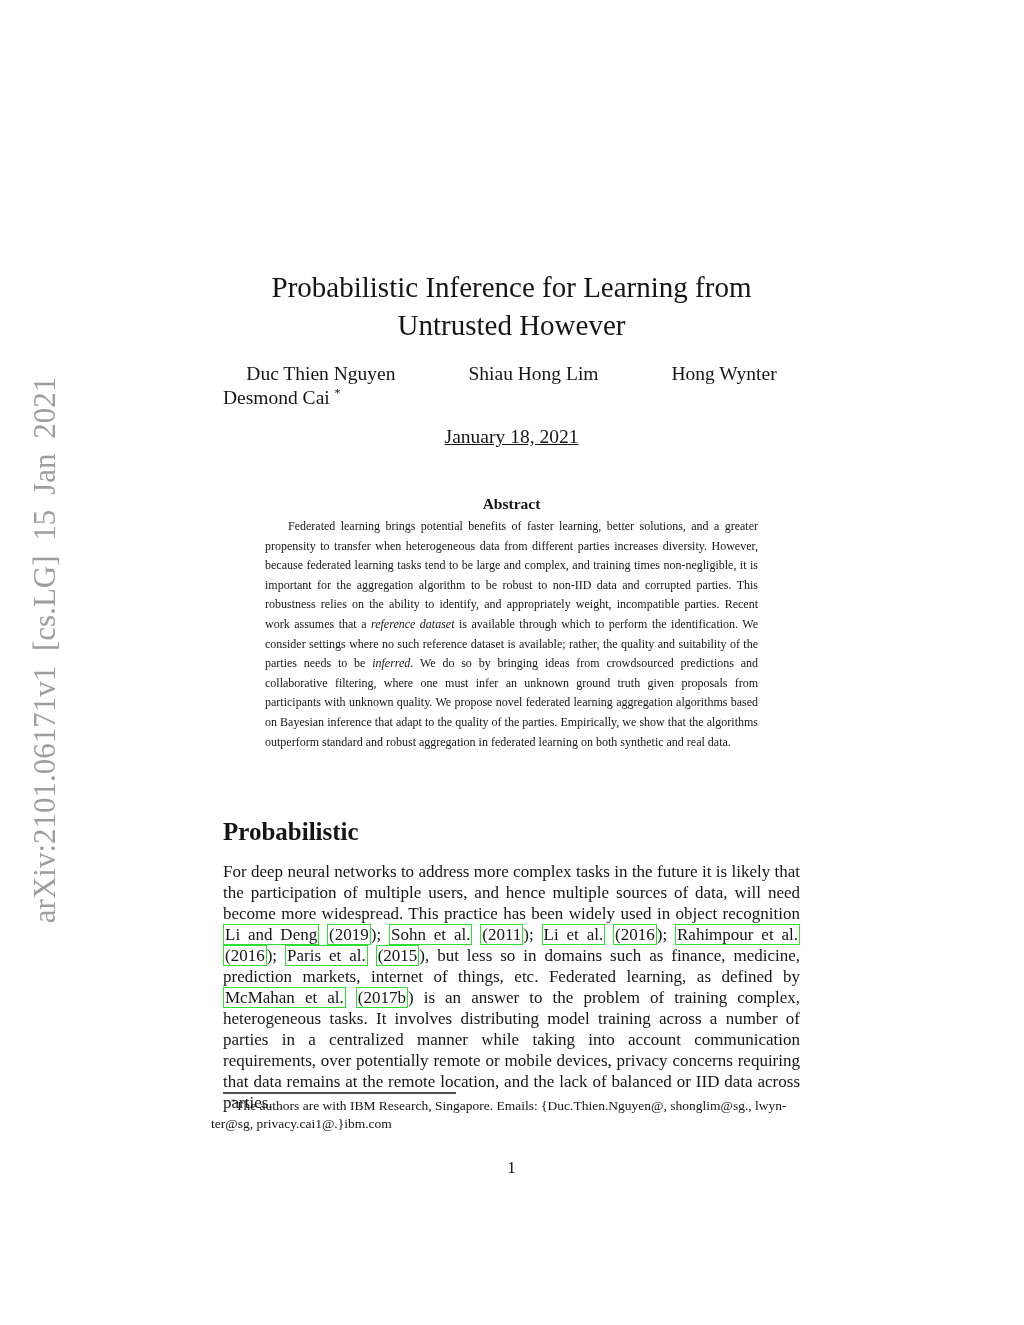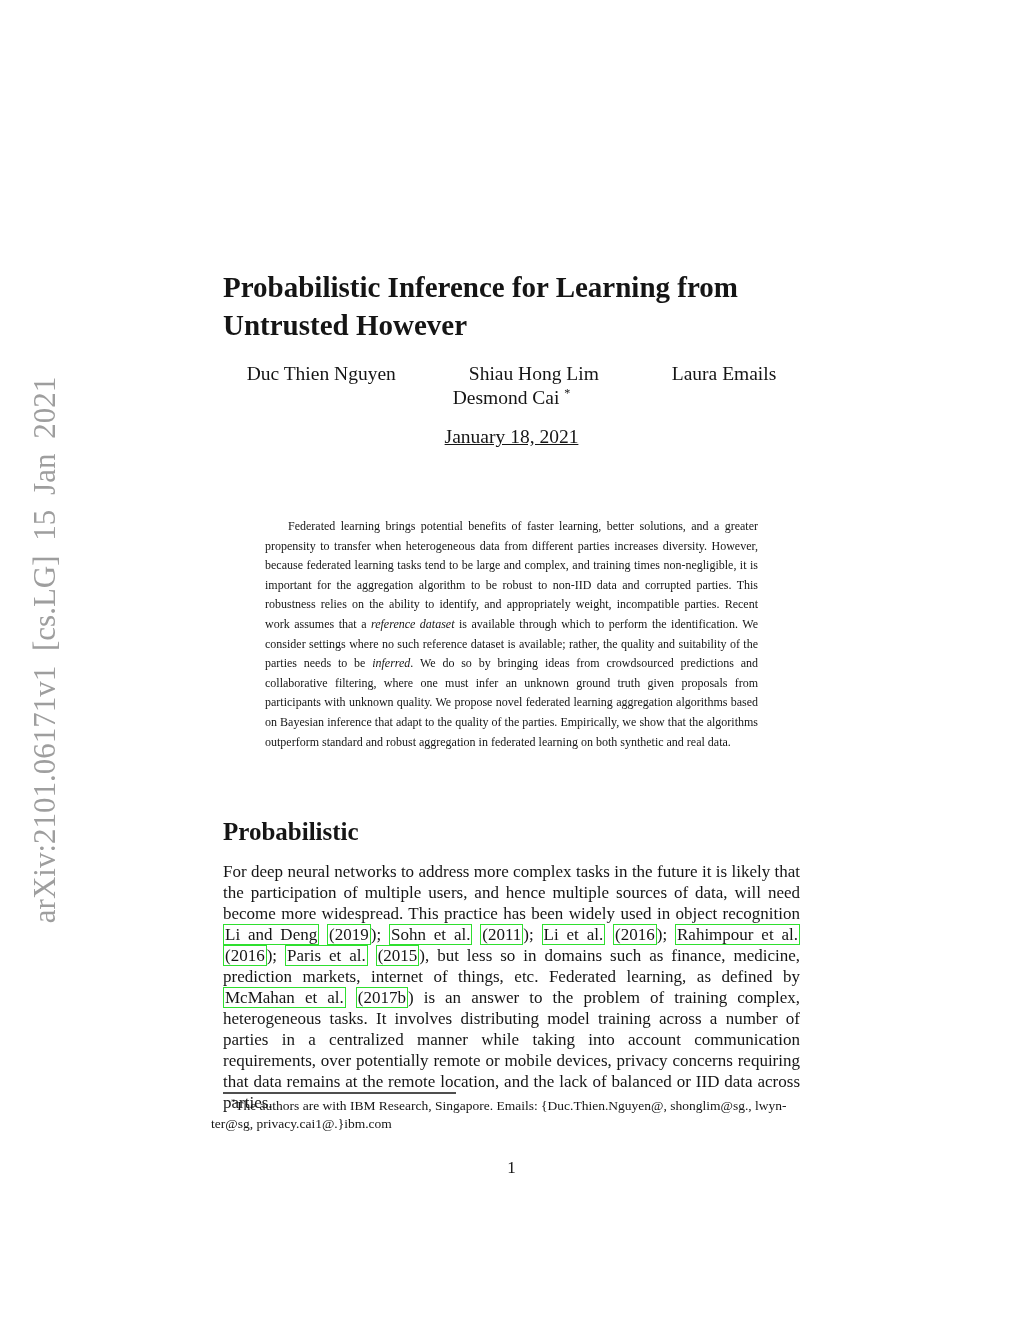--- a/index.html
+++ b/index.html
@@ -21,40 +21,40 @@
     font-size: 31px;
     word-spacing: 7px;
     color: var(--stamp-color, #9e9e9e);
   }
   .title {
     position: absolute;
     top: 268px;
     left: 223px;
     width: 577px;
     margin: 0;
+    text-align: center;
     font-size: 29px;
-    font-weight: bold;
+    font-weight: normal;
     line-height: 38px;
   }
   .authors-row {
     position: absolute;
     top: 363px;
     left: 223px;
     width: 577px;
     display: flex;
     justify-content: center;
     column-gap: 73px;
     font-size: 19.5px;
   }
   .authors-row2 {
     position: absolute;
     top: 387px;
     left: 223px;
     width: 577px;
-    text-align: center;
     font-size: 19.5px;
   }
   .date {
     position: absolute;
     top: 426px;
     left: 223px;
     width: 577px;
     text-align: center;
     font-size: 19.5px;
     text-decoration: underline;
@@ -143,30 +143,31 @@
   <div class="arxiv-stamp">arXiv:2101.06171v1  [cs.LG]  15 Jan 2021</div>
 
   <h1 class="title">
     <span>Probabilistic Inference for Learning from</span><br>
     <span>Untrusted However</span>
   </h1>
 
   <div class="authors-row">
     <span>Duc Thien Nguyen</span>
     <span>Shiau Hong Lim</span>
-    <span>Laura Emails</span>
+    <span>Hong Wynter</span>
   </div>
 
   <div class="authors-row2">
     <span>Desmond Cai</span>
     <sup>*</sup>
   </div>
 
   <div class="date">January 18, 2021</div>
 
+  <div class="abstract-heading">Abstract</div>
 
   <p class="abstract-body"><span>Federated learning brings potential benefits of faster learning, better solutions, and a greater propensity to transfer when heterogeneous data from different parties increases diversity. However, because federated learning tasks tend to be large and complex, and training times non-negligible, it is important for the aggregation algorithm to be robust to non-IID data and corrupted parties. This robustness relies on the ability to identify, and appropriately weight, incompatible parties. Recent work assumes that a </span><span class="em">reference dataset</span><span> is available through which to perform the identification. We consider settings where no such reference dataset is available; rather, the quality and suitability of the parties needs to be </span><span class="em">inferred</span><span>. We do so by bringing ideas from crowdsourced predictions and collaborative filtering, where one must infer an unknown ground truth given proposals from participants with unknown quality. We propose novel federated learning aggregation algorithms based on Bayesian inference that adapt to the quality of the parties. Empirically, we show that the algorithms outperform standard and robust aggregation in federated learning on both synthetic and real data.</span></p>
 
   <h2 class="section-heading">Probabilistic</h2>
 
   <p class="intro-body"><span>For deep neural networks to address more complex tasks in the future it is likely that the participation of multiple users, and hence multiple sources of data, will need become more widespread. This practice has been widely used in object recognition </span><span class="cite">Li and Deng</span><span> </span><span class="cite">(2019</span><span>); </span><span class="cite">Sohn et al.</span><span> </span><span class="cite">(2011</span><span>); </span><span class="cite">Li et al.</span><span> </span><span class="cite">(2016</span><span>); </span><span class="cite">Rahimpour et al.</span><span> </span><span class="cite">(2016</span><span>); </span><span class="cite">Paris et al.</span><span> </span><span class="cite">(2015</span><span>), but less so in domains such as finance, medicine, prediction markets, internet of things, etc. Federated learning, as defined by </span><span class="cite">McMahan et al.</span><span> </span><span class="cite">(2017b</span><span>) is an answer to the problem of training complex, heterogeneous tasks. It involves distributing model training across a number of parties in a centralized manner while taking into account communication requirements, over potentially remote or mobile devices, privacy concerns requiring that data remains at the remote location, and the lack of balanced or IID data across parties.</span></p>
 
   <div class="footnote-rule"></div>
 
   <div class="footnote">

